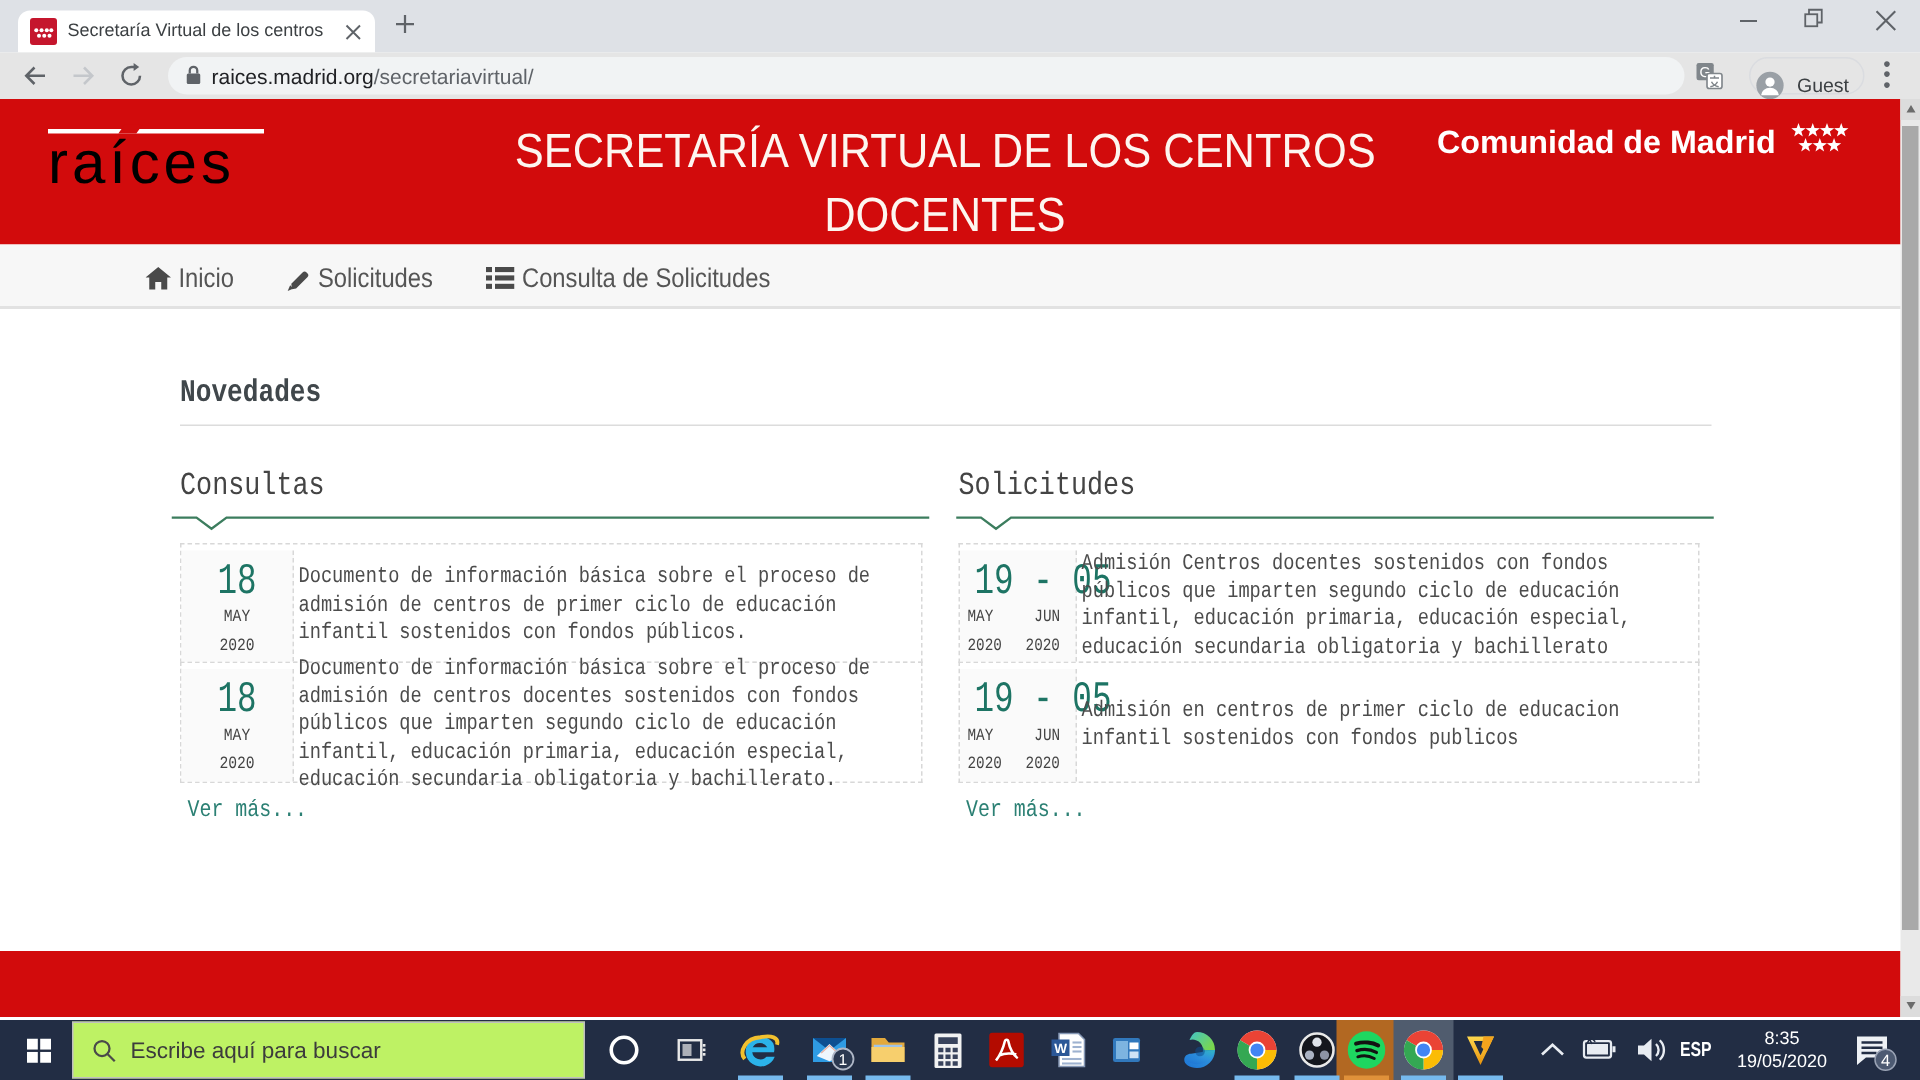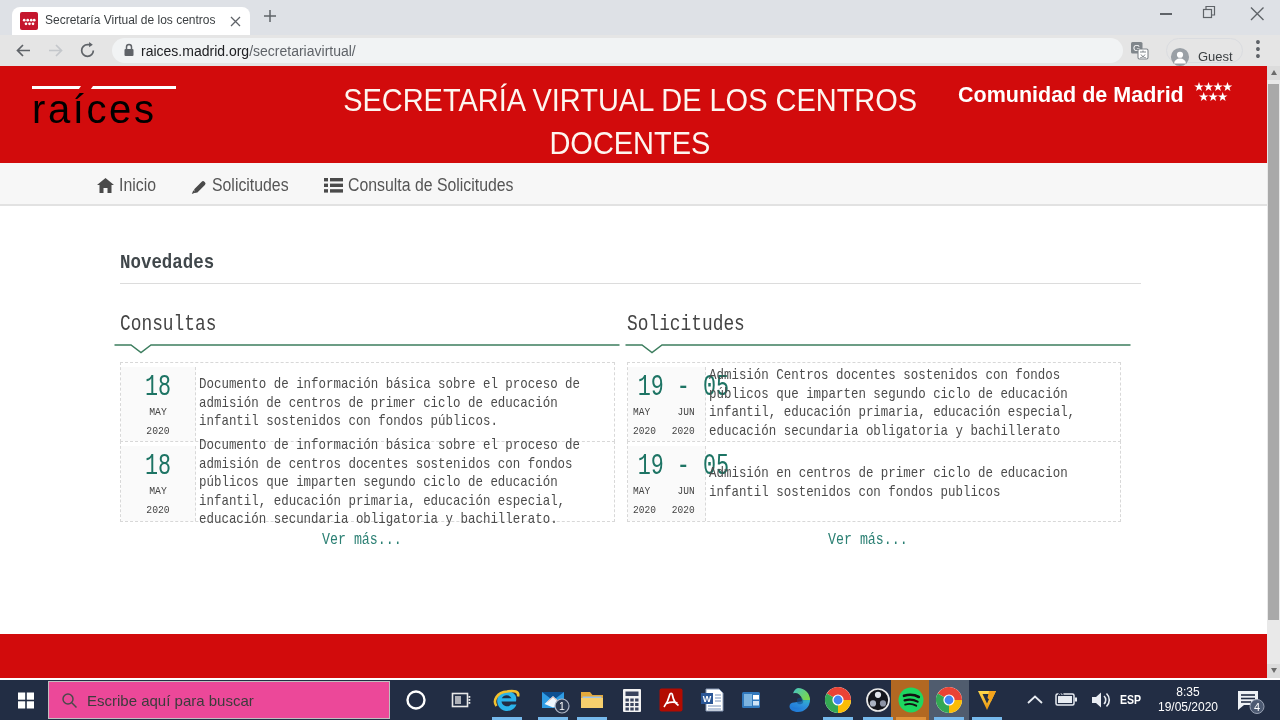--- a/index.html
+++ b/index.html
@@ -26,54 +26,54 @@
   #htitle { position:absolute; left:299px; top:13px; width:662px; text-align:center; color:#fdf6f0; font-size:32px; line-height:43px; font-weight:400; }
   #htitle .tl { transform:scaleX(0.905); white-space:nowrap; width:max-content; margin:0 auto; }
   #cm { position:absolute; left:958px; top:16px; color:#fff; font-size:21.5px; font-weight:bold; white-space:nowrap; }
   #cmstars { display:inline-block; margin-left:10px; }
   #nav { position:absolute; left:0; top:163px; width:1267px; height:43px; background:#f7f7f7; border-bottom:2px solid #e2e2e2; }
   .navitem { position:absolute; top:12px; color:#555; font-size:18px; display:flex; align-items:center; gap:5px; }
   .navitem .cnd { transform:scaleX(0.88); }
   #content { position:absolute; left:0; top:208px; width:1267px; height:426px; background:#fff;font-family:Liberation Mono, monospace; }
   #wrap { width:1021px; margin-left:120px; padding-top:44px; }
   h1.noved { font-size:21px; line-height:22px; font-weight:bold; color:#40474b; padding-bottom:9px; border-bottom:1px solid #dcdcdc; }
-  #cols { display:flex; gap:12px; margin-top:29px; }
+  #cols { display:flex; gap:24px; margin-top:29px; }
   .col1 { width:495px; }
   .col2 { width:494px; }
   .colh { font-size:21.5px; line-height:23px; font-weight:400; color:#444; }
   .cards { margin-top:8px; }
   .card { display:flex; border:1px dashed #d8d8d8; background:#fff; align-items:center; padding-top:4px; }
   .card + .card { margin-top:-1px; }
   .dcell { flex:0 0 75px; min-width:0; background:#fafafa; border-right:1px dashed #d8d8d8; align-self:stretch; display:flex; flex-direction:column; justify-content:center; text-align:center; padding:8px 0 4px; }
   .col2 .dcell { flex:0 0 78px; }
   .dnum { font-size:29px; color:#1d7464; line-height:29px; white-space:nowrap; transform:scaleX(0.75); }
   .dsub { font-size:11.5px; color:#444; line-height:19px; transform:scaleX(0.85); }
   .drow { display:flex; justify-content:space-between; padding:0 10px 0 5px; font-size:11.5px; color:#444; line-height:19px; }
   .tcell { padding:0 0 0 3px; font-size:15px; line-height:18.5px; color:#4c4c4c; }
   .tcell .inner { display:inline-block; transform:scaleX(0.83); transform-origin:0 50%; }
   .col1 .tcell .inner { width:483px; }
   .col2 .tcell .inner { width:470px; }
   .col2 .card:nth-child(2) .tcell .inner { width:490px; }
-  .vermas { margin-top:9px; margin-left:5px; color:#2c8074; font-size:16px;text-align:center; }
+  .vermas { margin-top:9px; margin-left:5px; color:#2c8074; font-size:16px; }
   #tags { position:relative; margin-top:24px; height:18px; }
   #tags > * { position:absolute; top:0; }
   #tags .tagword { top:1px; }
   #tags .taglink { top:3px; }
   .tagword { font-size:16px; color:#555; display:inline-block; transform:scaleX(0.83); transform-origin:0 50%; white-space:nowrap; }
   .taglink { font-size:13px; font-weight:bold; color:#19795f; display:inline-block; transform:scaleX(0.83); transform-origin:0 50%; white-space:nowrap; }
   #footer { position:absolute; left:0; top:634px; width:1267px; height:44px; background:#d20b0c; }
   
   #scrollbar { position:absolute; left:1267px; top:66px; width:13px; height:612px; background:#e9e9e9; }
   #sb-up { position:absolute; top:0; left:0; width:13px; height:14px; background:#dcdcdc; }
   #sb-down { position:absolute; bottom:0; left:0; width:13px; height:14px; background:#dcdcdc; }
   #sb-thumb { position:absolute; top:18px; left:1px; width:11px; height:536px; background:#a9a9a9; }
   .sb-arrow { width:0; height:0; margin:4px auto; }
   
   #taskbar { position:absolute; left:0; top:680px; width:1280px; height:40px; background:#222d44; }
-  #searchbox { position:absolute; left:48px; top:1px; width:342px; height:38px; background:#ec4899; border:1px solid #bfbfbf; display:flex; align-items:center; }
+  #searchbox { position:absolute; left:48px; top:1px; width:342px; height:38px; background:#bef264; border:1px solid #bfbfbf; display:flex; align-items:center; }
   #searchbox span { font-size:15px; color:#3c3c3c; margin-left:9px; }
   .tbicon { position:absolute; top:0; width:40px; height:40px; display:flex; align-items:center; justify-content:center; }
   .indicator { position:absolute; top:37px; height:3px; background:#76b9ed; }
   .traytxt { position:absolute; color:#fff; }
   .cnd { display:inline-block; transform:scaleX(0.83); transform-origin:0 50%; white-space:nowrap; }
 </style>
 </head>
 <body>
 
 <div id="tabstrip">

